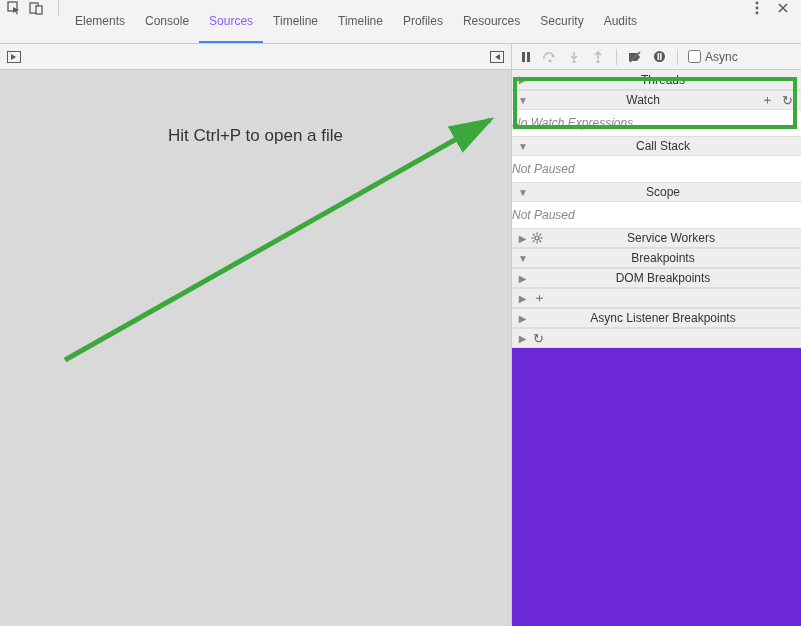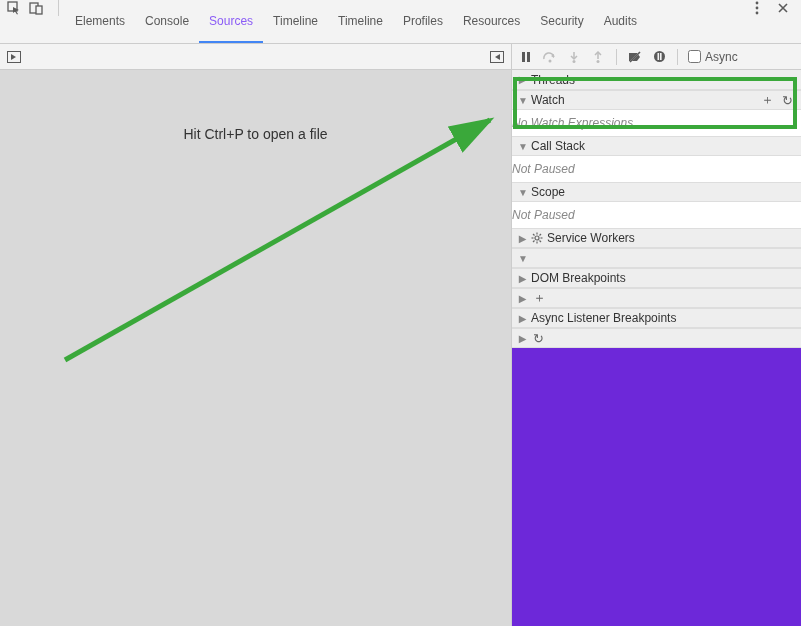--- a/index.html
+++ b/index.html
@@ -59,21 +59,21 @@
     flex:1;
     background:#d9d9d9;
     position:relative;
     display:flex;
     align-items:flex-start;
     justify-content:center;
   }
   .editor-hint {
     margin-top:56px;
     color:#333;
-    font-size:14px;
+    font-size:17px;
     font-weight:500;
   }
 
   .right-pane {
     width:289px;
     flex:0 0 289px;
     display:flex; flex-direction:column;
     background:#6d28d9;
   }
   .debug-toolbar {
@@ -93,21 +93,21 @@
     display:flex; align-items:center;
     padding:0 6px;
     background:#eeeeee;
     border-top:1px solid #ddd;
     border-bottom:1px solid #ddd;
     color:#333;
     gap:4px;
   }
   .panel-head:first-child { border-top:none; }
   .panel-head .tri { width:9px; text-align:center; color:#888; font-size:10px; }
-  .panel-head .title { flex:1; }
+  .panel-head .title { flex:1;text-align:center; }
   .panel-head .head-btn { color:#666; font-size:13px; padding:0 2px; }
   .panel-body {
     padding:6px 0;
     text-align:left;
     font-style:italic;
     color:#888;
     background:#fff;
   }
   .gear { display:inline-flex; align-items:center; }
 
@@ -288,20 +288,21 @@
                 <line x1="2" y1="10" x2="3.5" y2="8.5"></line>
                 <line x1="8.5" y1="3.5" x2="10" y2="2"></line>
               </g>
             </svg>
         </span>
         <span class="title">Service Workers</span>
       </div>
 
       <div class="panel-head">
         <span class="tri">▼</span>
+        <span class="title">Breakpoints</span>
       </div>
 
       <div class="panel-head">
         <span class="tri">▶</span>
         <span class="title">DOM Breakpoints</span>
       </div>
 
       <div class="panel-head">
         <span class="tri">▶</span>
         <span class="head-btn">＋</span>

